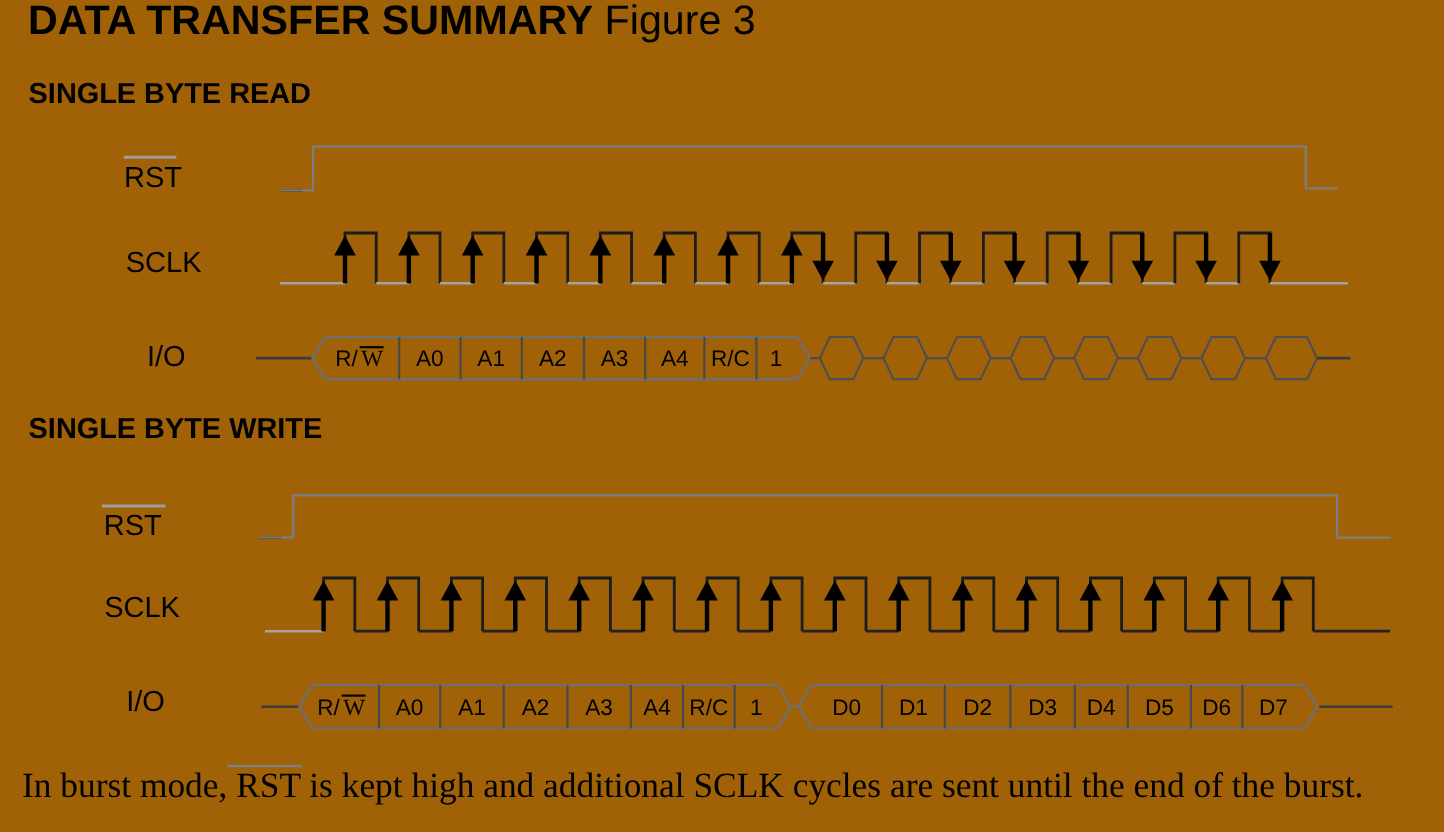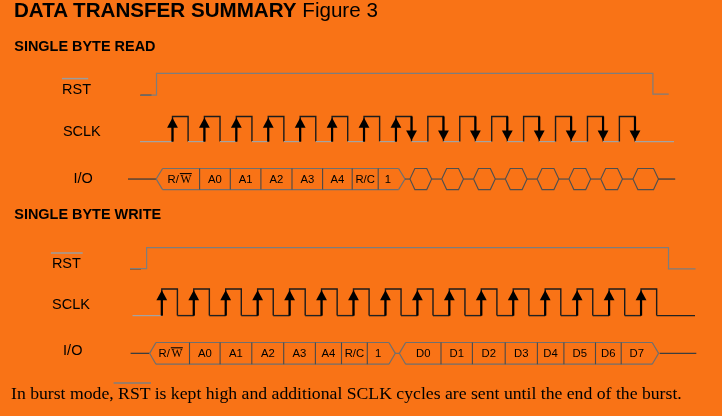--- a/index.html
+++ b/index.html
@@ -1,16 +1,16 @@
 <!DOCTYPE html>
 <html><head>
 <meta charset="utf-8">
 <style>
 html,body{margin:0;padding:0;background:#fff;width:722px;height:416px;overflow:hidden;}
-#page{position:relative;width:722px;height:416px;background:#f97316;}
+#page{position:relative;width:722px;height:416px;background:#a16207;}
 </style>
 </head>
 <body>
 <div id="page">
 <svg width="722" height="416" viewBox="0 0 722 416" style="position:absolute;left:0;top:0">
 <text x="14" y="16.9" font-family="Liberation Sans, sans-serif" font-size="20.6" fill="#000"><tspan font-weight="bold">DATA TRANSFER SUMMARY</tspan> Figure 3</text>
 <text x="14.3" y="51.3" font-family="Liberation Sans, sans-serif" font-size="14.45" font-weight="bold" fill="#000">SINGLE BYTE READ</text>
 <text x="14.3" y="219.2" font-family="Liberation Sans, sans-serif" font-size="14.45" font-weight="bold" fill="#000">SINGLE BYTE WRITE</text>
 <line x1="61.9" y1="78.6" x2="88.2" y2="78.6" stroke="#9c9c9c" stroke-width="1.5"></line>
 <text x="62" y="93.5" font-family="Liberation Sans, sans-serif" font-size="14.5" text-anchor="start" fill="#000">RST</text>

